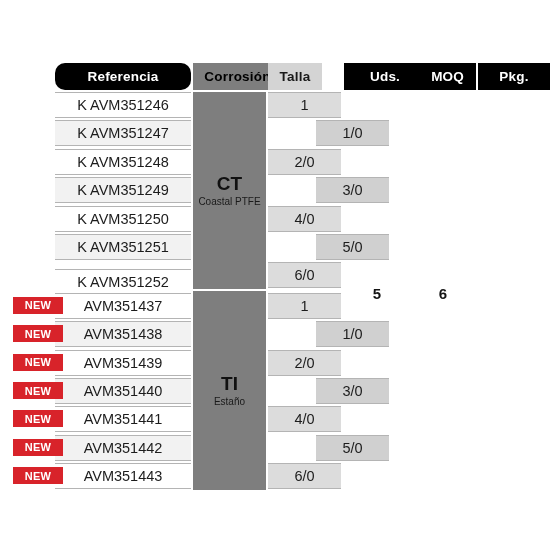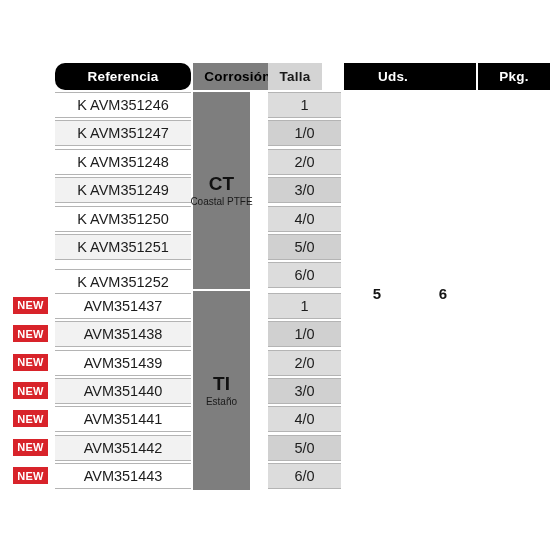--- a/index.html
+++ b/index.html
@@ -50,45 +50,45 @@
     color: #000000;
   }
   .hdr-light {
     background: #d4d4d4;
     color: #1a1a1a;
   }
 
   #hdr-referencia { left: 55px;  width: 136px; border-radius: 10px; }
   #hdr-corrosion  { left: 193px; width: 89px;  }
   #hdr-talla      { left: 268px; width: 54px;  }
-  #hdr-uds        { left: 344px; width: 132px; justify-content: flex-start; padding-left: 34px; }
+  #hdr-uds        { left: 344px; width: 132px; justify-content: flex-start; padding-left: 26px; }
   #hdr-moq        { left: 344px; width: 132px; justify-content: flex-end;   padding-right: 12px; }
   #hdr-pkg        { left: 478px; width: 72px;  }
 
   
   .ref-cell, .talla-cell {
     height: 26px;
     font-size: 14.5px;
     color: #1c1c1c;
     border-top: 1px solid #b4b4b4;
     border-bottom: 1px solid #b4b4b4;
   }
   .ref-cell   { left: 55px;  width: 136px; }
   .talla-cell { left: 268px; width: 73px;  }
 
   .row-light { background: #ffffff; }
   .row-shade { background: #f2f2f2; }
   .talla-cell.row-light { background: #dcdcdc; }
-  .talla-cell.row-shade { background: #d0d0d0; }
+  .talla-cell.row-shade { background: #d0d0d0; margin-left: 48px; }
 
   
   .corr-block {
     position: absolute;
     left: 193px;
-    width: 57px;
+    width: 73px;
     background: #7e7e7e;
     display: flex;
     flex-direction: column;
     align-items: center;
     justify-content: center;
     box-sizing: border-box;
   }
   .corr-code {
     font-size: 19px;
     font-weight: bold;
@@ -117,21 +117,21 @@
     font-weight: bold;
   }
   #val-uds { left: 344px; width: 66px; justify-content: center; }
   #val-moq { left: 410px; width: 66px; justify-content: center; }
   #val-pkg { left: 478px; width: 72px; justify-content: center; font-size: 14px; }
 
   
   .new-badge {
     position: absolute;
     left: 13px;
-    width: 35px;
+    width: 50px;
     height: 17px;
     display: flex;
     align-items: center;
     justify-content: center;
     background: #d8232a;
     color: #ffffff;
     font-size: 11px;
     font-weight: bold;
     letter-spacing: 0.3px;
   }
@@ -144,20 +144,21 @@
   <div class="cell hdr hdr-black" id="hdr-referencia">Referencia</div>
 
   <div class="cell hdr hdr-mid" id="hdr-corrosion">Corrosión</div>
 
   <div class="cell hdr hdr-light" id="hdr-talla">Talla</div>
 
   <div class="cell hdr hdr-black" id="hdr-uds-bg" style="left:344px;width:132px;"></div>
 
   <div class="cell hdr" id="hdr-uds" style="color:#ffffff;">Uds.</div>
 
+  <div class="cell hdr" id="hdr-moq" style="color:#ffffff;">MOQ</div>
 
   <div class="cell hdr hdr-black" id="hdr-pkg">Pkg.</div>
 
   <div class="corr-block" id="corr-ct">
     <div class="corr-code">CT</div>
     <div class="corr-desc">Coastal PTFE</div>
   </div>
 
   <div class="corr-block" id="corr-ti">
     <div class="corr-code">TI</div>

